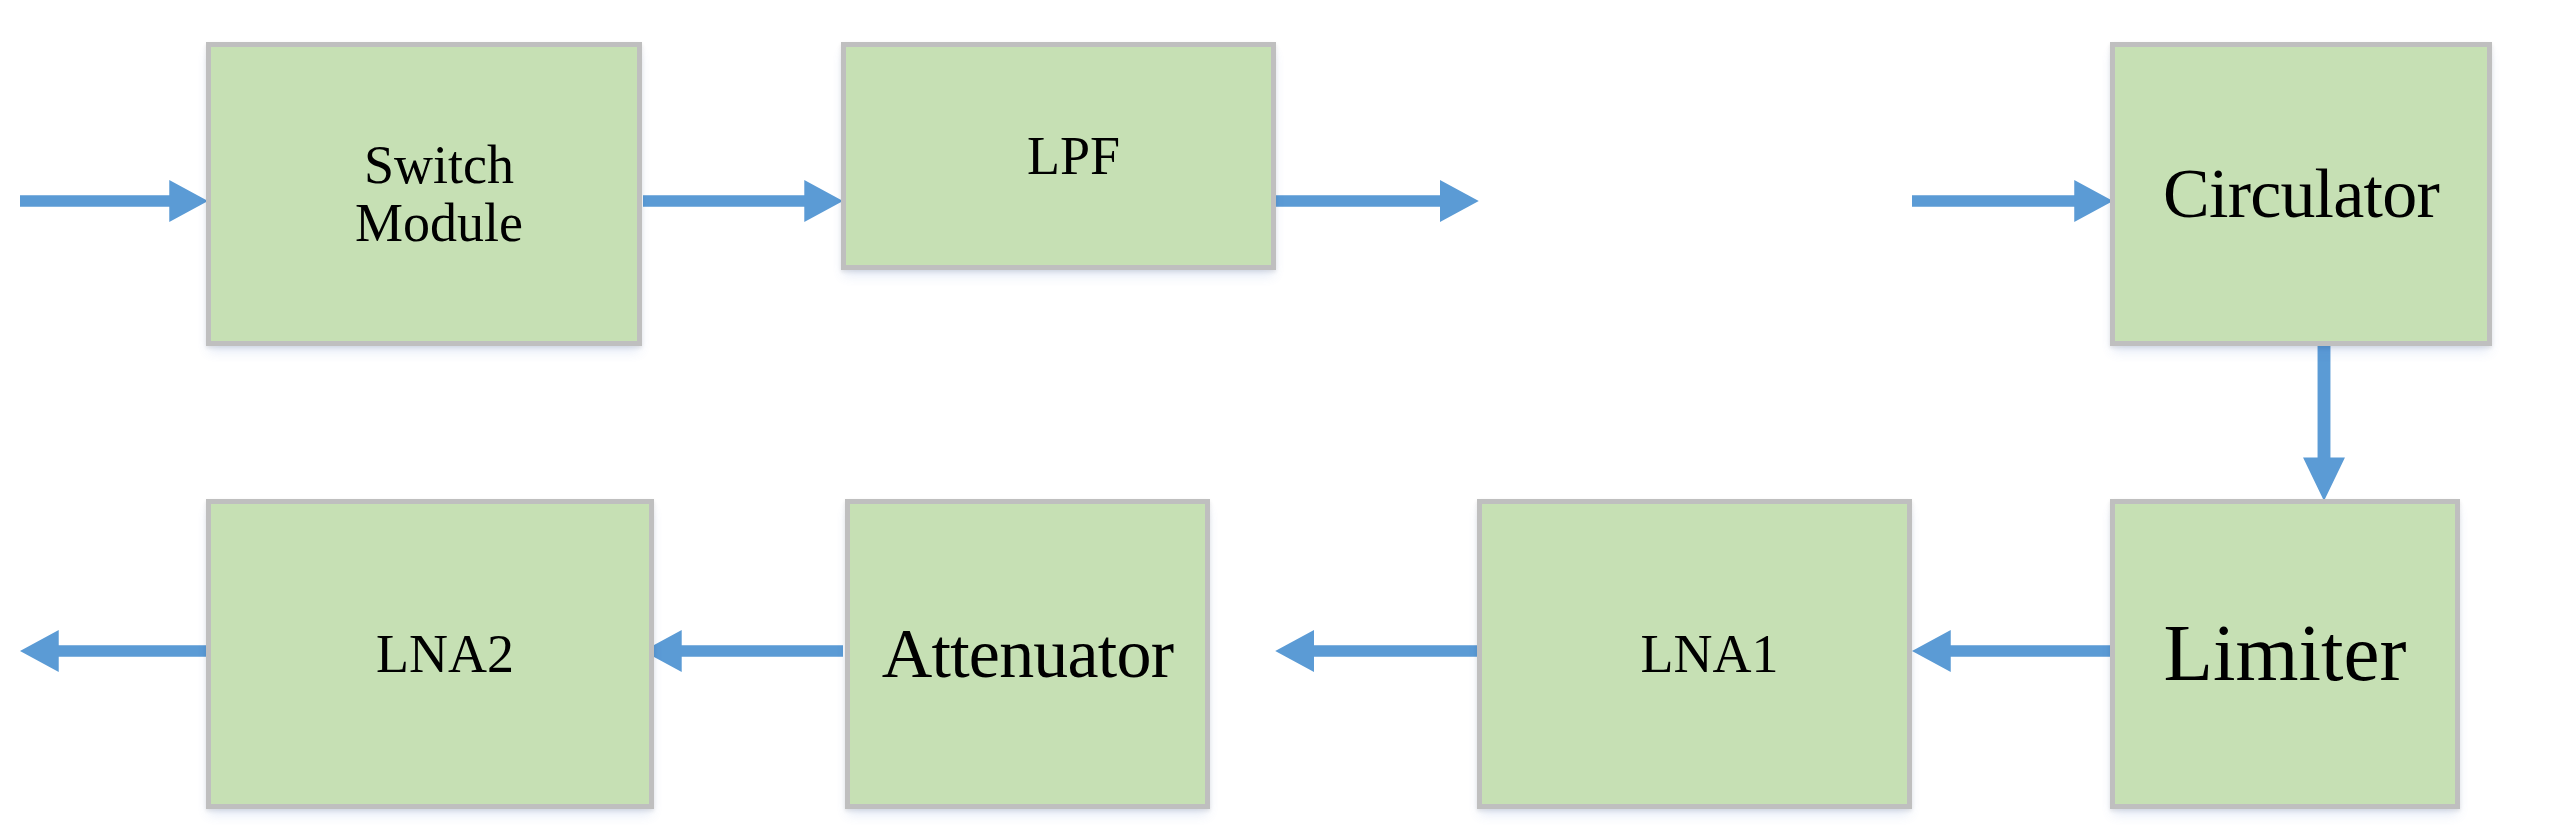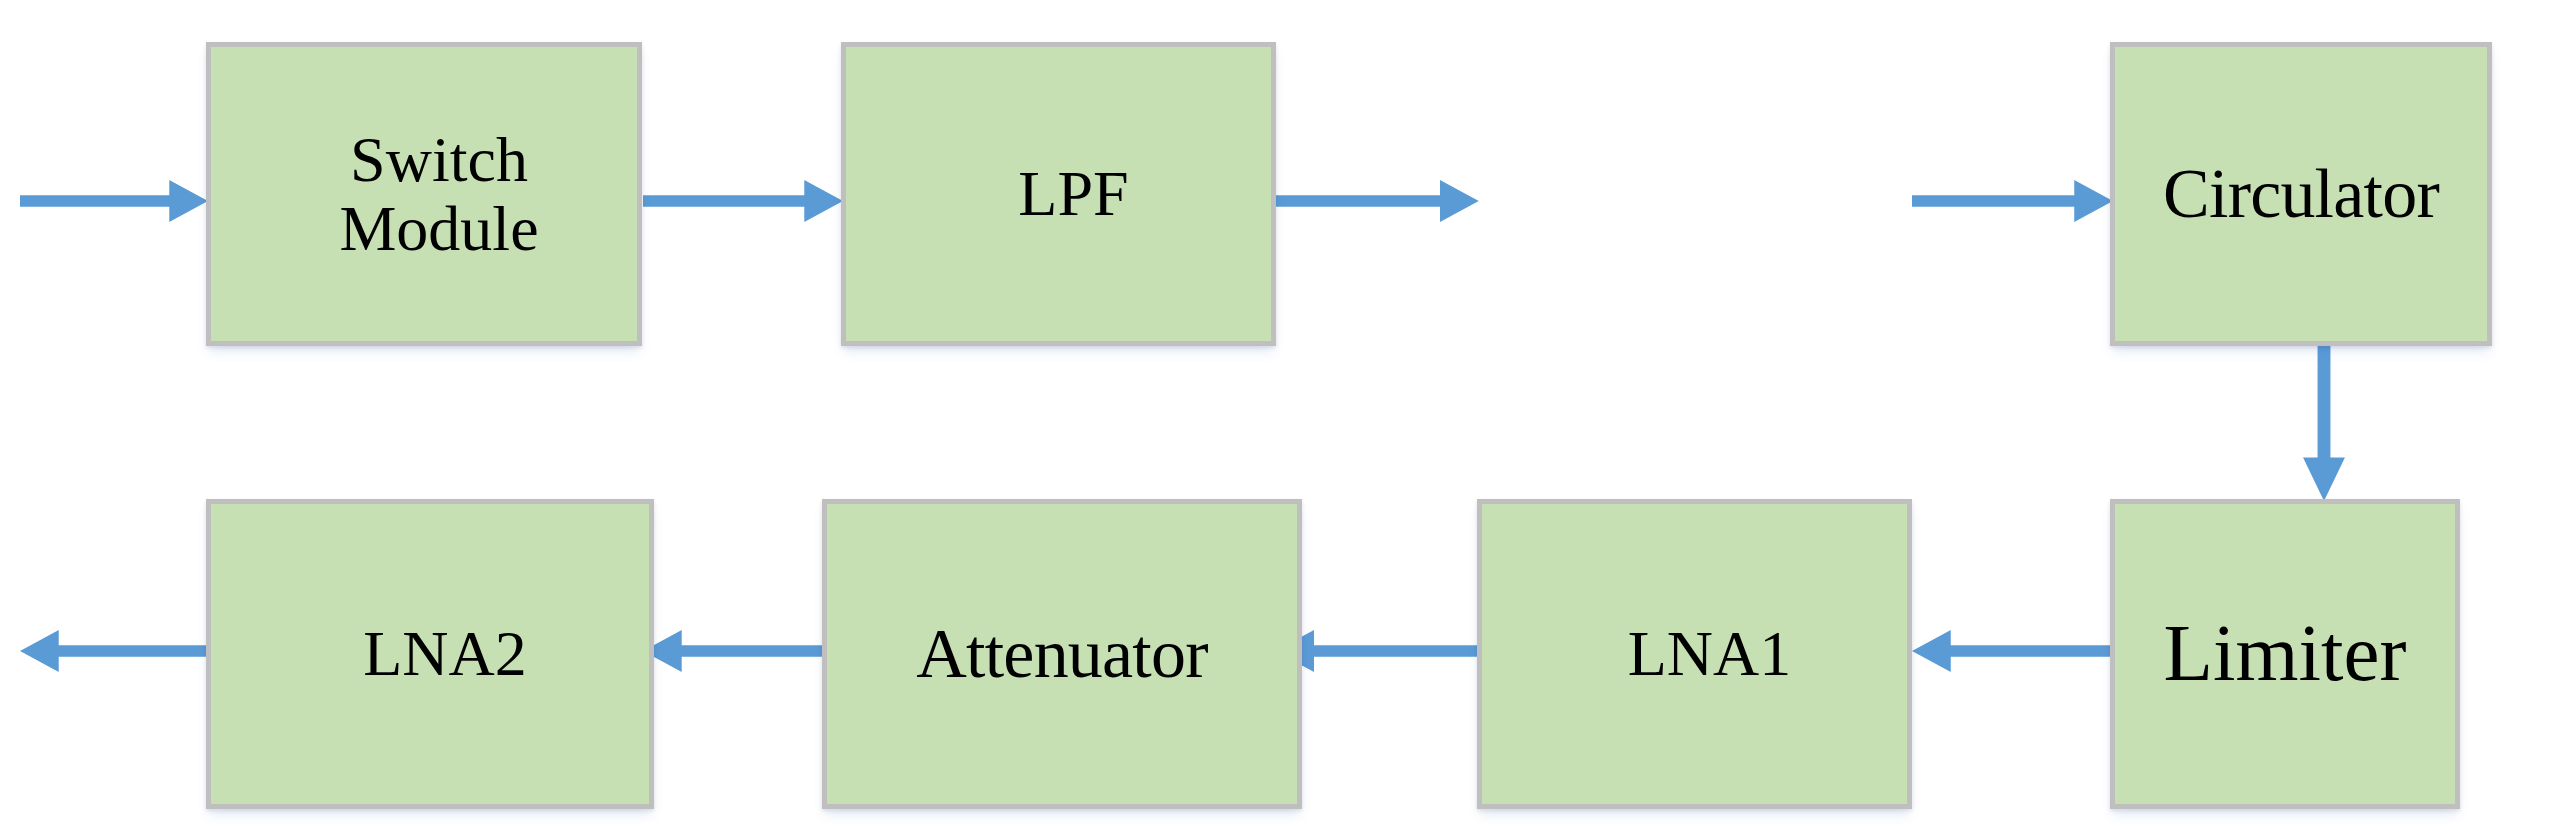--- a/index.html
+++ b/index.html
@@ -34,21 +34,21 @@
                 0 2.4px 4px rgba(0, 0, 0, 0.10);
     z-index: 2;
   }
   .block .label {
     display: block;
     white-space: pre-line;
     padding: 0 1.6px;
   }
 
   
-  .fs-lg   { font-size: 64px; padding-left: 30px; }
+  .fs-lg   { font-size: 54px; padding-left: 30px; }
   .fs-md   { font-size: 81px; }
   .fs-tight{ font-size: 70px; letter-spacing: -0.8px; }
 
   
   .conn { position: absolute; z-index: 1; }
 </style>
 </head>
 <body>
 
 <div id="canvas">
@@ -105,34 +105,34 @@
     <svg width="188" height="42" viewBox="0 0 233 52" aria-hidden="true">
       <path d="M233,19 L48,19 L48,0 L0,26 L48,52 L48,33 L233,33 Z" fill="#5b9bd5"></path>
     </svg>
   </div>
 
   <div class="block fs-lg" style="left:206px; top:42px; width:436px; height:304px;">
     <span class="label">Switch
 Module</span>
   </div>
 
-  <div class="block fs-lg" style="left:841px; top:42px; width:435px; height:304px;">
+  <div class="block fs-lg" style="left:841px; top:42px; width:435px; height:228px;">
     <span class="label">LPF</span>
   </div>
 
 
   <div class="block fs-tight" style="left:2110px; top:42px; width:382px; height:304px;">
     <span class="label">Circulator</span>
   </div>
 
   <div class="block fs-lg" style="left:206px; top:499px; width:448px; height:310px;">
     <span class="label">LNA2</span>
   </div>
 
-  <div class="block fs-tight" style="left:822px; top:499px; width:480px; height:310px;">
+  <div class="block fs-tight" style="left:845px; top:499px; width:365px; height:310px;">
     <span class="label">Attenuator</span>
   </div>
 
   <div class="block fs-lg" style="left:1477px; top:499px; width:435px; height:310px;">
     <span class="label">LNA1</span>
   </div>
 
   <div class="block fs-md" style="left:2110px; top:499px; width:350px; height:310px;">
     <span class="label">Limiter</span>
   </div>

